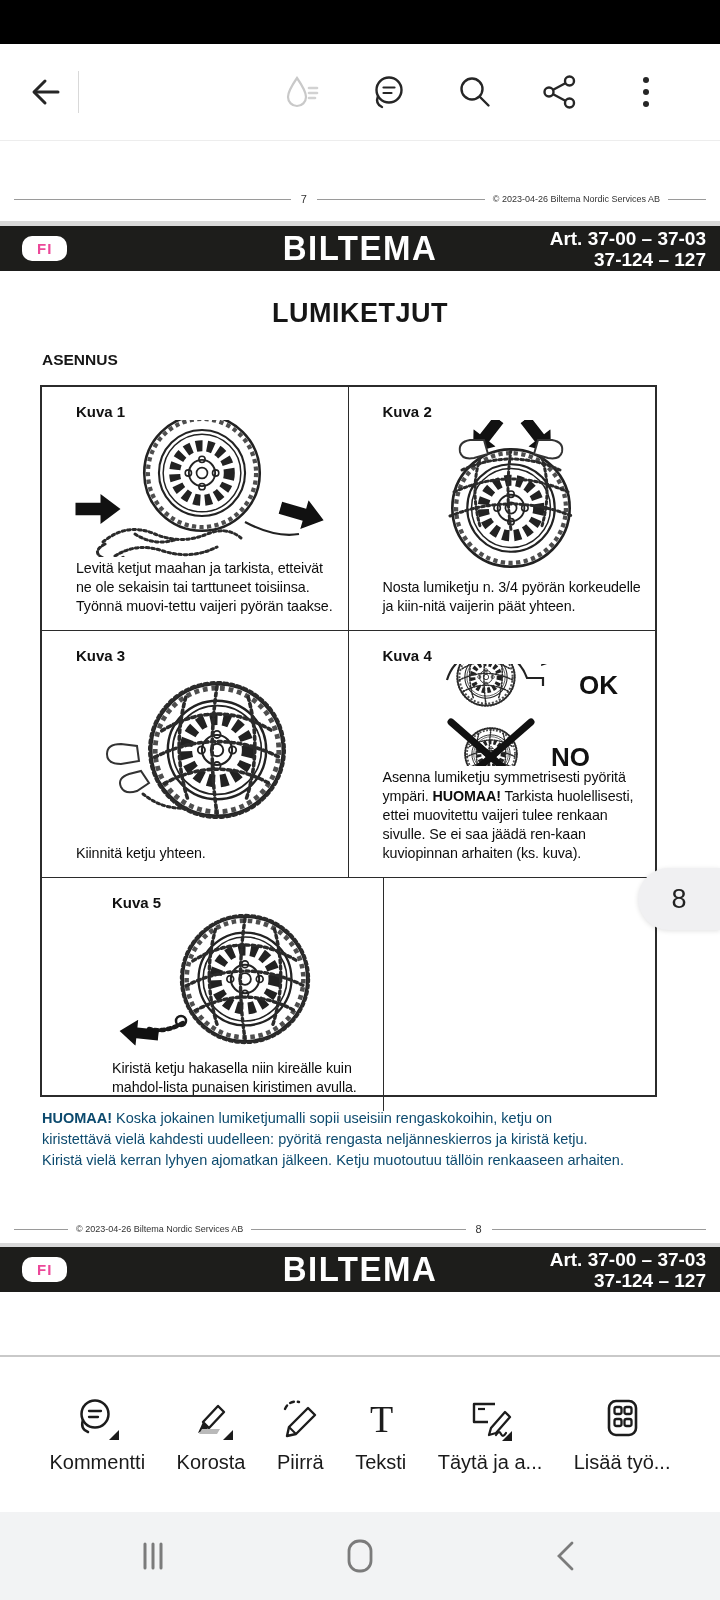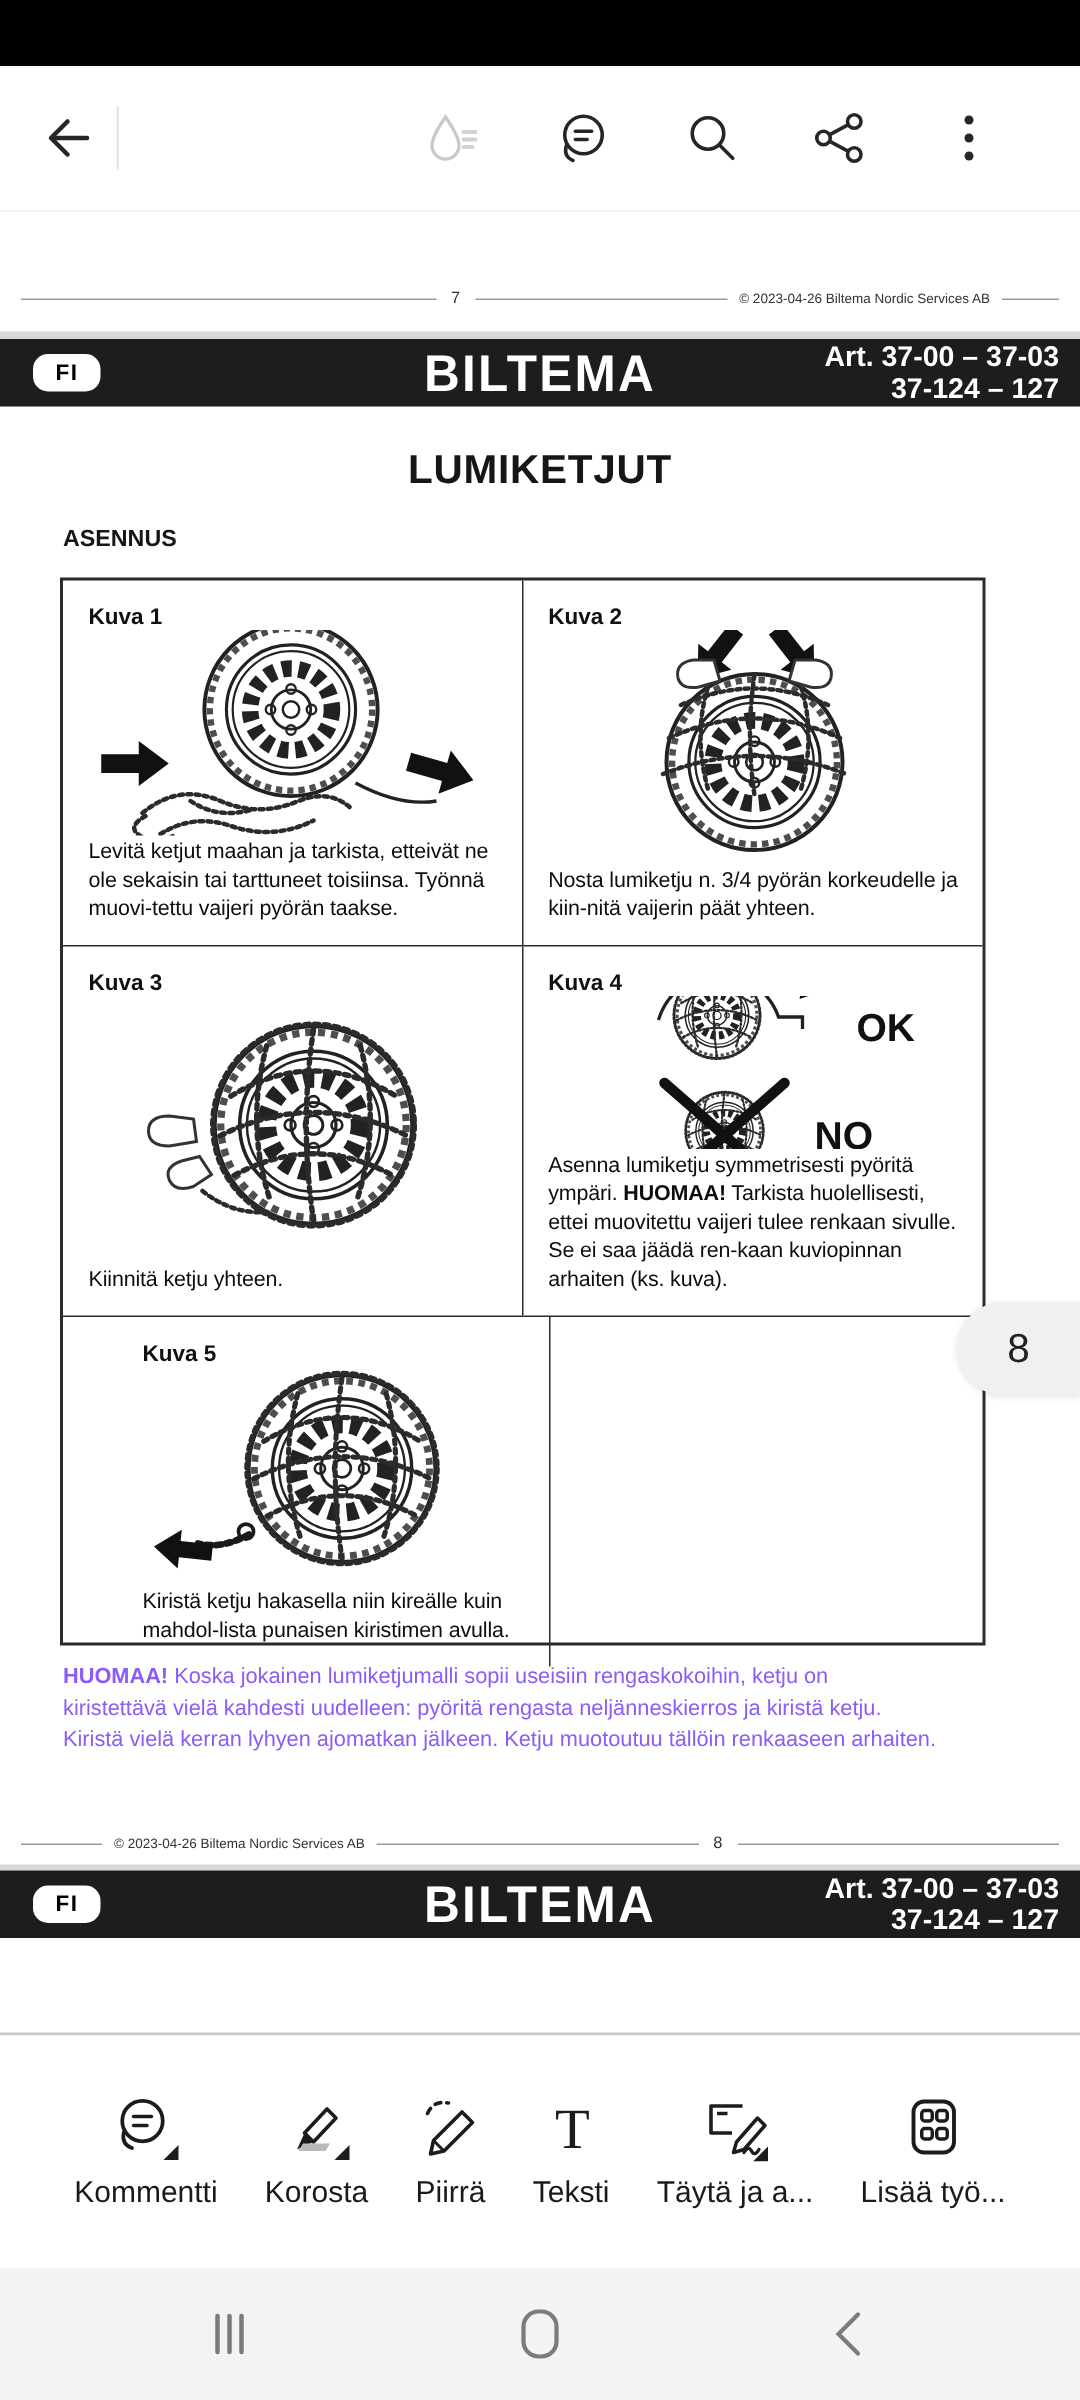--- a/index.html
+++ b/index.html
@@ -14,42 +14,42 @@
   .tb-divider{width:1px;height:42px;background:#d9d9d9;margin-left:10px;}
   .tb-right{margin-left:auto;margin-right:54px;display:flex;align-items:center;gap:46px;}
   .tb-icon{width:40px;height:40px;display:flex;align-items:center;justify-content:center;}
   
   .p7-footer{position:absolute;left:14px;right:14px;top:190px;height:18px;display:flex;align-items:center;}
   .foot-line{height:1px;background:#9a9a9a;}
   .foot-num{font-size:11px;color:#333;padding:0 10px;}
   .foot-copy{font-size:9px;color:#333;padding:0 8px;white-space:nowrap;}
   .page-gap{position:absolute;left:0;width:720px;height:5px;background:#d9d9d9;}
   .doc-header{position:absolute;left:0;width:720px;height:45px;background:#1d1d1b;display:flex;align-items:center;}
-  .lang-pill{margin-left:22px;background:#fff;color:#000000;font-weight:bold;font-size:15px;
+  .lang-pill{margin-left:22px;background:#fff;color:#ec4899;font-weight:bold;font-size:15px;
              padding:4px 15px;border-radius:10px;letter-spacing:1px;}
   .logo{position:absolute;left:0;right:0;text-align:center;color:#fff;font-weight:900;font-size:33px;
         letter-spacing:1.5px;transform:scaleY(1.04);}
   .art{margin-left:auto;margin-right:14px;text-align:right;color:#fff;font-weight:bold;
        font-size:19px;line-height:21px;z-index:2;white-space:nowrap;}
   .doc-title{position:absolute;left:0;width:720px;top:298px;text-align:center;font-size:27px;
              font-weight:800;letter-spacing:0.5px;color:#161616;}
   .section-h{position:absolute;left:42px;top:351px;font-size:15.5px;font-weight:bold;color:#161616;}
   
   .fig-table{position:absolute;left:40px;top:385px;width:617px;height:712px;border:2px solid #2b2b2b;
              box-sizing:border-box;display:flex;flex-direction:column;}
   .fig-row{display:flex;border-bottom:1.5px solid #2b2b2b;}
   .fig-row:last-child{border-bottom:none;padding-left:36px;}
-  .fig-cell{width:50%;box-sizing:border-box;display:flex;flex-direction:column;padding:12px 0 6px 0;}
+  .fig-cell{width:50%;box-sizing:border-box;display:flex;flex-direction:column;padding:12px 0 6px 0;margin-left:17px;}
   .fig-cell.left{border-right:1.5px solid #2b2b2b;}
   .r1{height:243px;} .r2{height:246px;} .r3{flex:1;}
   .fig-label{font-size:15px;font-weight:bold;margin:4px 0 0 17px;color:#111;}
   .fig-illu{flex:1;display:flex;align-items:center;justify-content:center;overflow:hidden;}
   .fig-caption{font-size:14.3px;line-height:1.33;color:#0d0d0d;margin:2px 10px 8px 17px;letter-spacing:-0.1px;}
   
-  .note{position:absolute;left:42px;top:1108px;font-size:14.5px;line-height:1.45;color:#8b5cf6;white-space:nowrap;}
+  .note{position:absolute;left:42px;top:1108px;font-size:14.5px;line-height:1.45;color:#0c4a6e;white-space:nowrap;}
   
   .p8-footer{position:absolute;left:14px;right:14px;top:1220px;height:18px;display:flex;align-items:center;}
   
   .page-pill{position:absolute;right:0;top:868px;width:82px;height:62px;background:#f0f0f2;
              border-radius:31px 0 0 31px;box-shadow:0 1px 5px rgba(0,0,0,.12);
              display:flex;align-items:center;justify-content:center;font-size:27px;color:#222;}
   
   .anno-divider{position:absolute;left:0;top:1355px;width:720px;height:2px;background:#c9c9c9;}
   .anno-toolbar{position:absolute;left:0;top:1357px;width:720px;height:155px;background:#fff;
                 display:flex;justify-content:space-evenly;align-items:center;padding:0 18px;box-sizing:border-box;}

